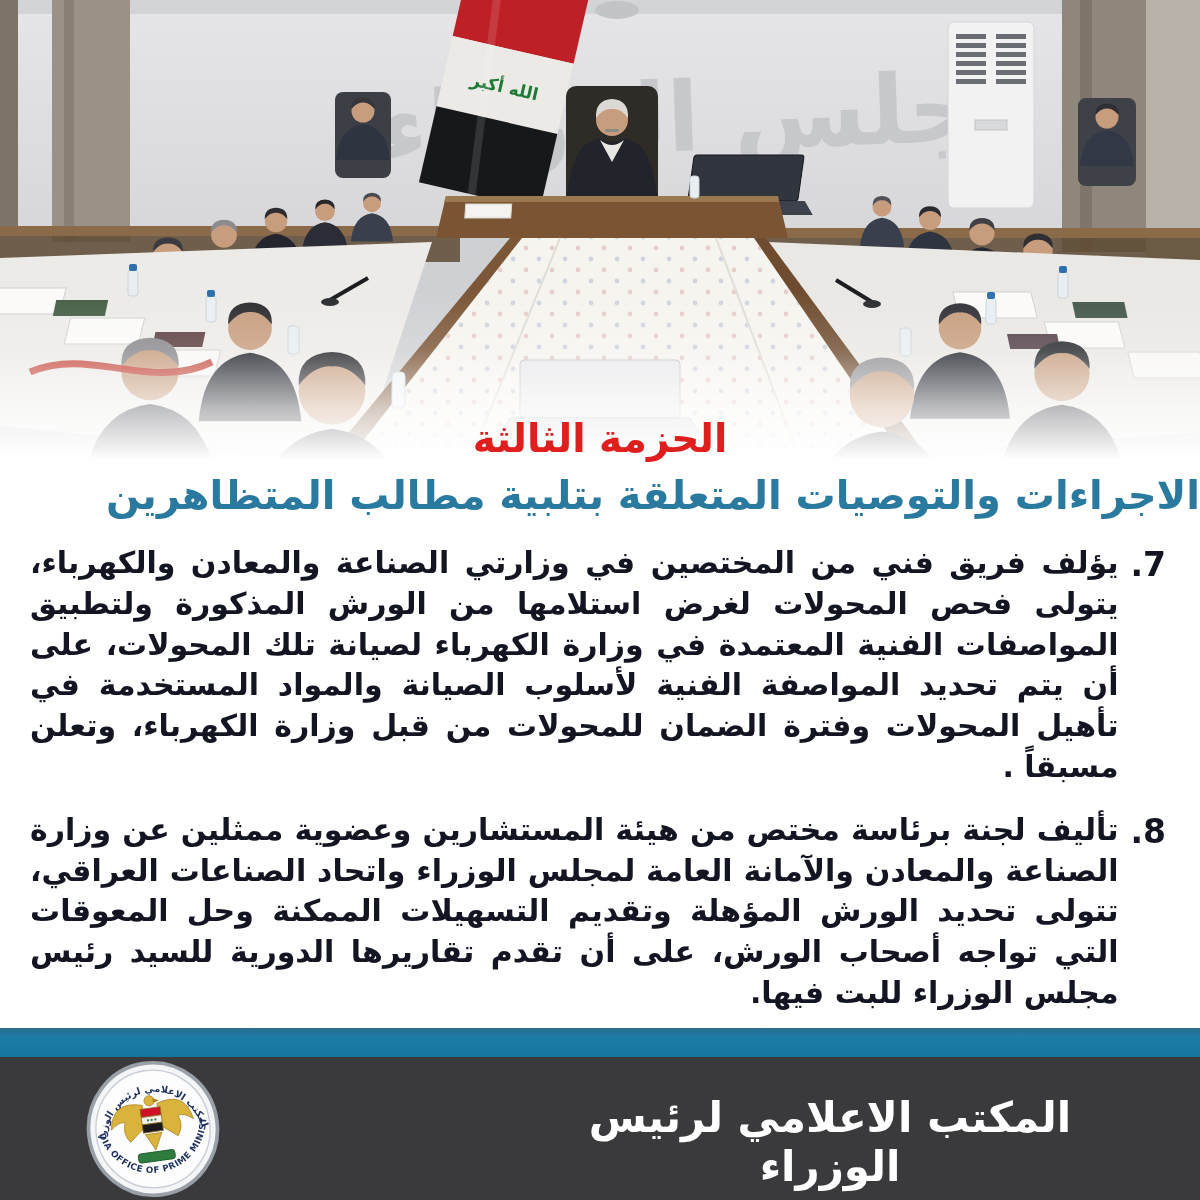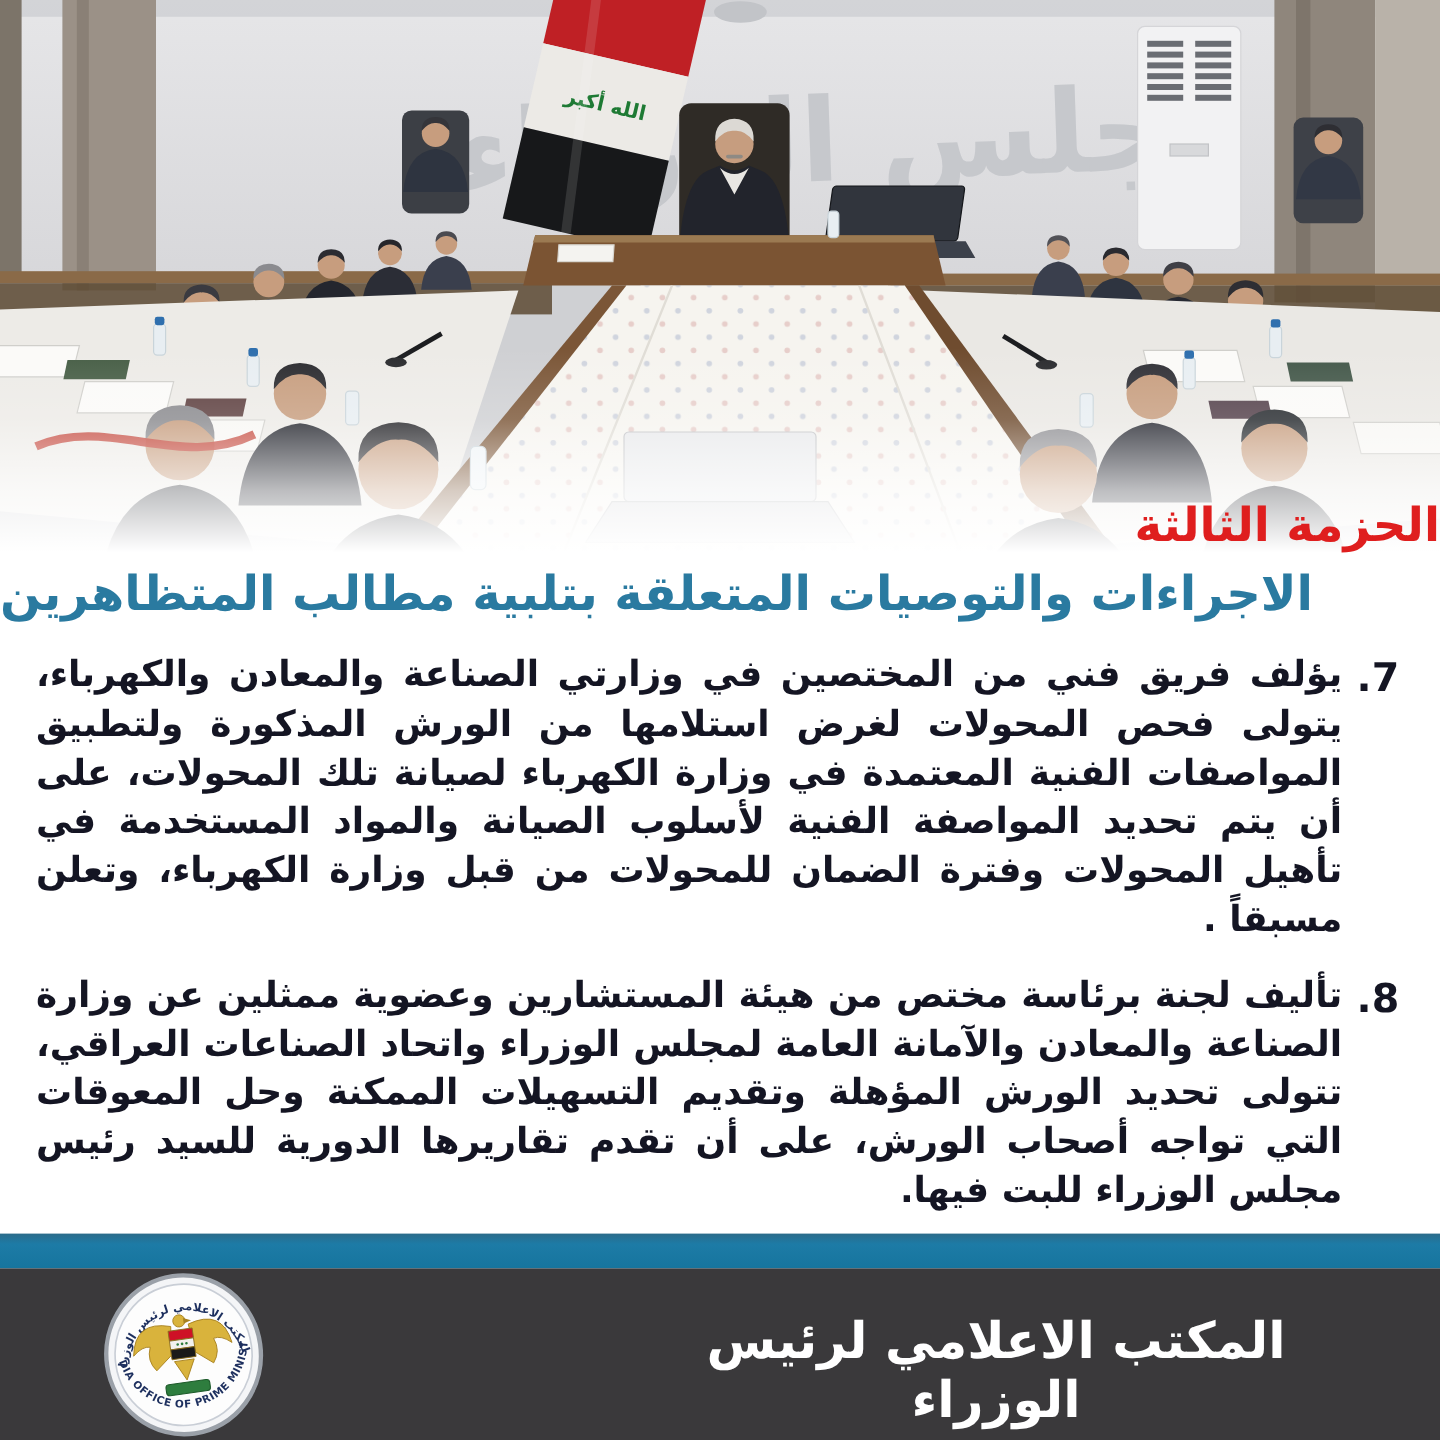--- a/index.html
+++ b/index.html
@@ -1,21 +1,21 @@
 <!DOCTYPE html>
 <html lang="ar" style="--accent_red: #df1e1e; --accent_teal: #2a7aa0; --body_text: #141523; --teal_bar: #1d7ba6; --footer_bg: #3a393b;"><head>
 <meta charset="utf-8">
 <style>
   html,body{margin:0;padding:0;background:#fff;}
   .page{position:relative;width:1200px;height:1200px;overflow:hidden;background:#fff;
         font-family:"DejaVu Sans",sans-serif;}
   .photo{position:absolute;top:0;left:0;width:1200px;height:460px;}
-  .title-red{position:absolute;top:416px;left:0;width:100%;text-align:right;
+  .title-red{position:absolute;top:416px;left:0;width:100%;text-align:center;
              font-size:39px;font-weight:700;color:var(--accent_red,#df1e1e);direction:rtl;}
-  .subtitle{position:absolute;top:472px;left:0;width:100%;text-align:left;
+  .subtitle{position:absolute;top:472px;left:0;width:100%;text-align:right;
             font-size:40px;font-weight:700;color:var(--accent_teal,#2a7aa0);direction:rtl;}
   .content{position:absolute;top:543px;right:34px;left:30px;direction:rtl;
            color:var(--body_text,#141523);}
   .item{display:flex;gap:12px;margin-bottom:22px;}
   .item-number{font-size:33px;font-weight:700;line-height:1.36;flex:0 0 auto;}
   .item-text{font-size:30px;font-weight:700;line-height:1.36;text-align:justify;flex:1 1 auto;}
   .teal-bar{position:absolute;top:1028px;left:0;width:1200px;height:29px;
             background:linear-gradient(180deg,#2b6b8a 0%,var(--teal_bar,#1d7ba6) 30%,#16759e 100%);}
   .footer{position:absolute;top:1057px;left:0;width:1200px;height:143px;
           background:var(--footer_bg,#3a393b);}

